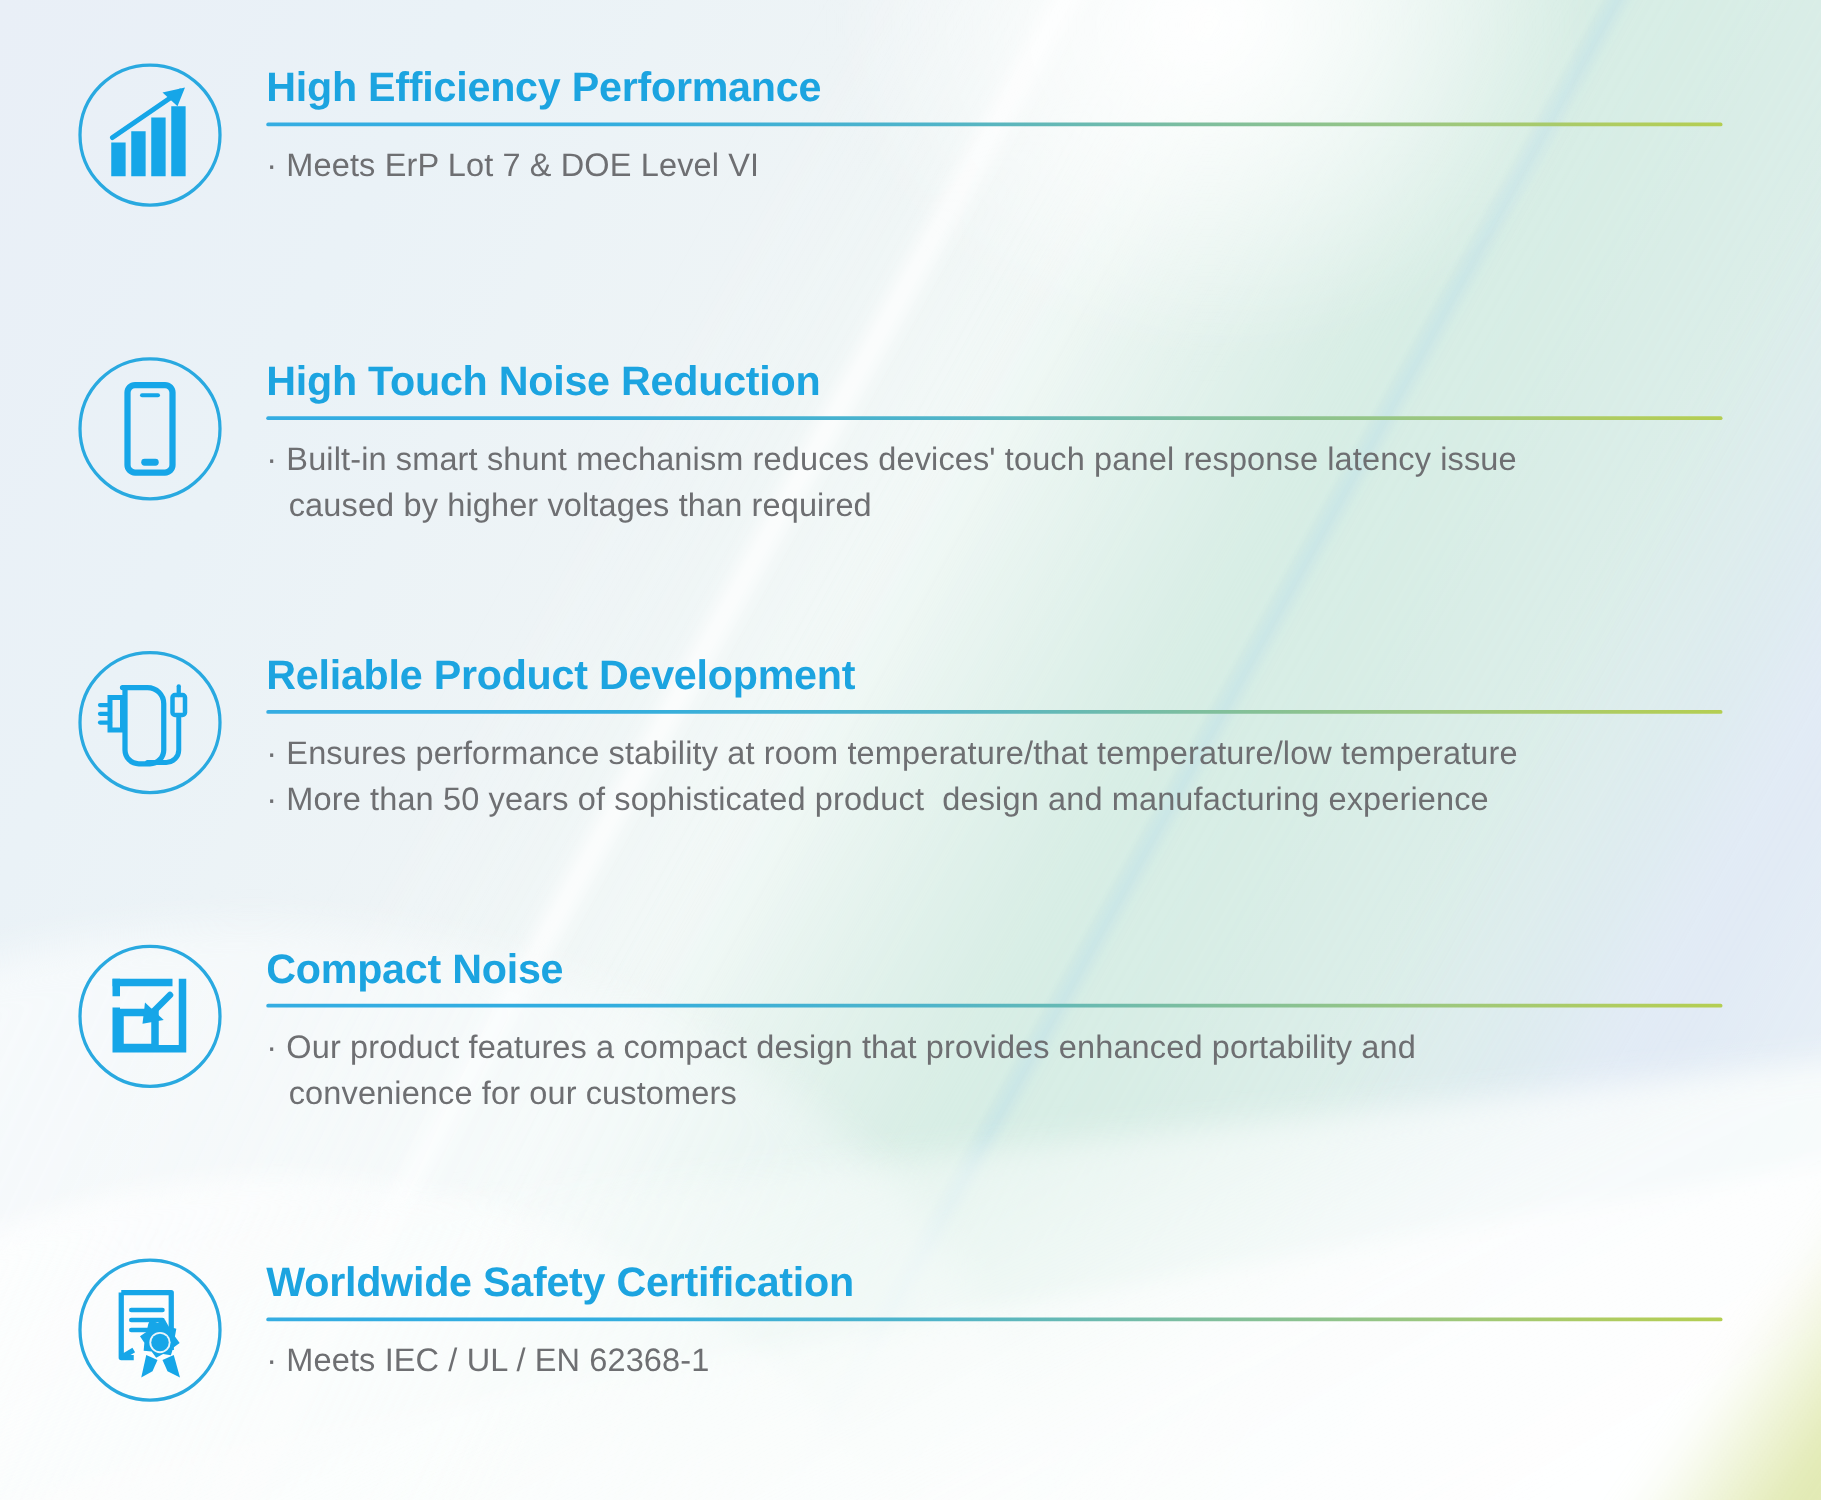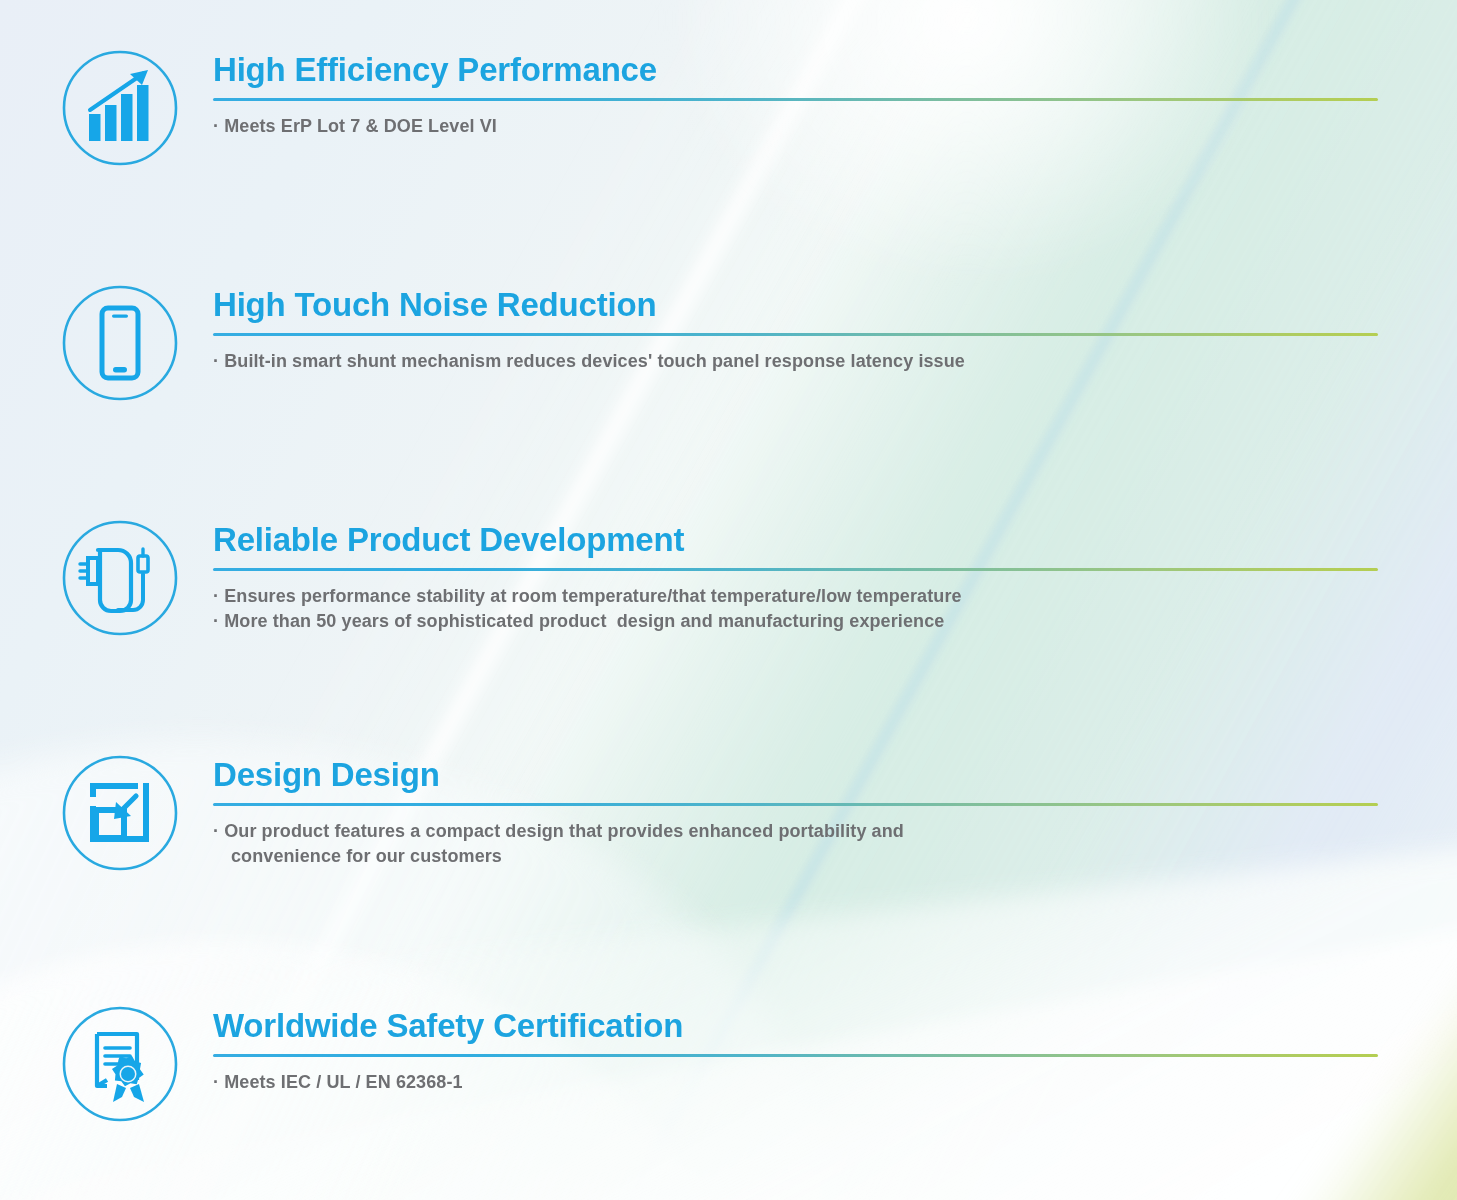--- a/index.html
+++ b/index.html
@@ -183,26 +183,25 @@
       #9CC77F 80%,
       #AFCC5F 93%,
       #B4CE52 100%);
     border-radius:2px;
   }
 
   .bullets {
     margin-top:13px;
   }
   .bullet-line {
-    font-size:18px;
+    font-size:26px;
     color:#6E6F72;
     line-height:1.42;
     letter-spacing:0.1px;
     white-space:pre;
-    font-weight:bold;
   }
   .bullet-line.cont {
     padding-left:18px;
   }
 </style>
 </head>
 <body>
 
 <div id="bg-root">
   <div class="bg-streak streak-a"></div>
@@ -249,20 +248,21 @@
         <rect x="42" y="25" width="36" height="70" rx="6" ry="6" fill="none" stroke="#16A6E8" stroke-width="5"></rect>
         <rect x="52" y="31.5" width="16" height="3.2" rx="1.6" fill="#16A6E8"></rect>
         <rect x="53" y="84" width="14" height="5.5" rx="2.7" fill="#16A6E8"></rect>
       </svg>
     </div>
     <div class="feature-body">
       <div class="feature-title">High Touch Noise Reduction</div>
       <div class="divider"></div>
       <div class="bullets">
         <div class="bullet-line">· Built-in smart shunt mechanism reduces devices' touch panel response latency issue</div>
+        <div class="bullet-line cont">caused by higher voltages than required</div>
       </div>
     </div>
   </div>
 
   <div class="feature-row" style="top:518px;">
     <div class="icon-wrap">
       <svg width="120" height="120" viewBox="0 0 120 120" aria-hidden="true">
         <circle cx="60" cy="60" r="56" fill="none" stroke="#29A9E0" stroke-width="2.6"></circle>
 
         <path d="M38 32 h20 a13 13 0 0 1 13 13 v37 a11 11 0 0 1 -11 11 h-9 a11 11 0 0 1 -11 -11 v-50 z" fill="none" stroke="#16A6E8" stroke-width="4.2" stroke-linejoin="round"></path>
@@ -298,21 +298,21 @@
         <path d="M33 33 h42 M86 33 v53 M86 86 h-53 M33 86 v-30" fill="none" stroke="#16A6E8" stroke-width="6" stroke-linecap="square"></path>
         <path d="M33 33 v8" fill="none" stroke="#16A6E8" stroke-width="6" stroke-linecap="square"></path>
 
         <rect x="36" y="57" width="28" height="28" fill="none" stroke="#16A6E8" stroke-width="6"></rect>
 
         <line x1="76" y1="43" x2="58" y2="61" stroke="#16A6E8" stroke-width="5.2" stroke-linecap="round"></line>
         <path d="M54 66 L56 49 L71 63 Z" fill="#16A6E8"></path>
       </svg>
     </div>
     <div class="feature-body">
-      <div class="feature-title">Design Design</div>
+      <div class="feature-title">Compact Noise</div>
       <div class="divider"></div>
       <div class="bullets">
         <div class="bullet-line">· Our product features a compact design that provides enhanced portability and</div>
         <div class="bullet-line cont">convenience for our customers</div>
       </div>
     </div>
   </div>
 
   <div class="feature-row" style="top:988px;margin-top:16px;">
     <div class="icon-wrap">

